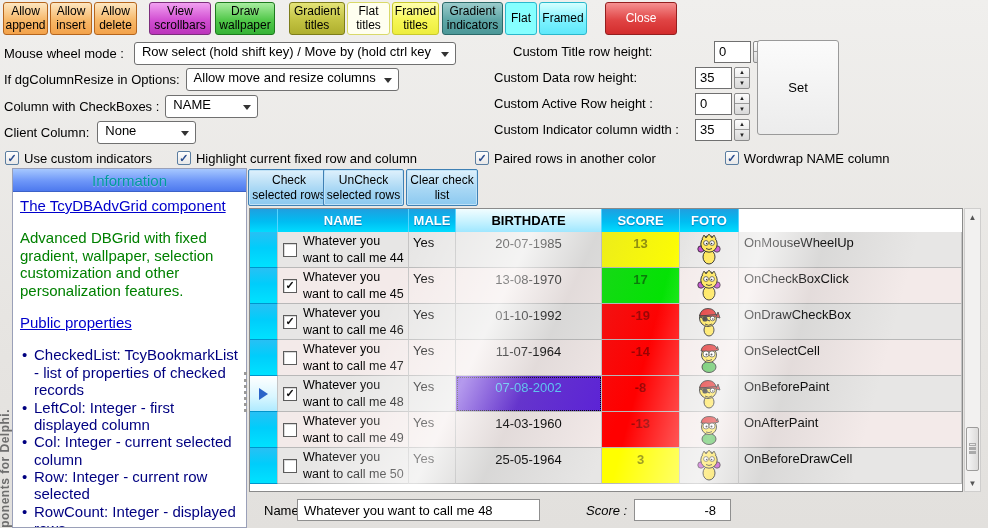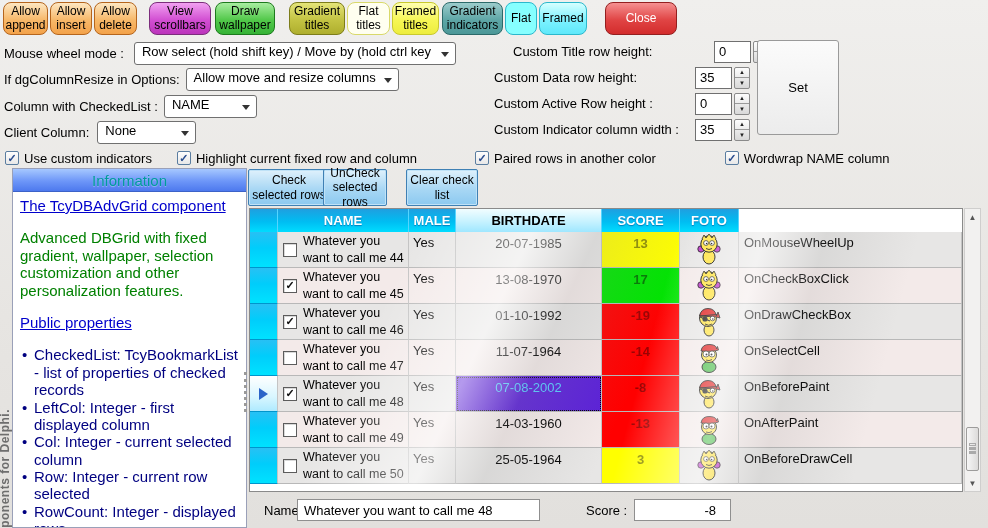--- a/index.html
+++ b/index.html
@@ -6,21 +6,21 @@
   html,body { width:988px; height:528px; }
   body {
     font-family:"Liberation Sans", sans-serif;
     font-size:13px; color:#000;
     background:linear-gradient(180deg,#f0efed 0%,#e7e5e2 60%,#e2e0dd 100%);
     position:relative; overflow:hidden;
   }
   
   .toolbar { position:absolute; left:3px; top:2px; height:34px; display:flex; align-items:flex-start; }
   .tbtn {
-    height:33px; border-radius:8px; border:1px solid #888;
+    height:33px; border-radius:3px; border:1px solid #888;
     display:flex; align-items:center; justify-content:center; text-align:center;
     font-size:12px; line-height:1.12; padding:0 4px; cursor:default; white-space:pre-line;
   }
   .tb-orange { background:linear-gradient(180deg,#fde7c2,#f7b869 55%,#f3a24a); border-color:#b5651d; }
   .tb-magenta{ background:linear-gradient(180deg,#f1a0f1,#d24fd2 55%,#bb34bb); border-color:#7c2d7c; }
   .tb-green  { background:linear-gradient(180deg,#a8eda0,#52c84a 55%,#36b336); border-color:#1d7a1d; }
   .tb-olive  { background:linear-gradient(180deg,#e4e478,#c3c342 55%,#aeae2e); border-color:#7d7d1a; }
   .tb-paleyellow { background:#fffff0; border-color:#d9d96a; }
   .tb-yellow { background:linear-gradient(180deg,#ffffb0,#f6f655 55%,#eded3e); border-color:#c9c92e; }
   .tb-teal   { background:linear-gradient(180deg,#9ccccc,#5ea6a6 55%,#4c9898); border-color:#2c6a6a; }
@@ -161,21 +161,21 @@
   </div>
 </div>
 <div class="set-row" style="left:4px; top:68px;">
   <span>If dgColumnResize in Options:</span>
   <div class="combo" style="margin-left:6px; width:213px;">
     <span>Allow move and resize columns</span>
     <span class="arr"></span>
   </div>
 </div>
 <div class="set-row" style="left:4px; top:95px;">
-  <span>Column with CheckedList :</span>
+  <span>Column with CheckBoxes :</span>
   <div class="combo" style="margin-left:6px; width:93px;">
     <span>NAME</span>
     <span class="arr"></span>
   </div>
 </div>
 <div class="set-row" style="left:4px; top:121px;">
   <span>Client Column:</span>
   <div class="combo" style="margin-left:8px; width:99px;">
     <span>None</span>
     <span class="arr"></span>
@@ -254,21 +254,21 @@
         <li>Row: Integer - current row selected</li>
         <li>RowCount: Integer - displayed rows</li>
       </ul>
   </div>
 </div>
 <div class="panel-handle"></div>
 
 <div id="grid-buttons">
     <div class="gbtn" style="left: 248px; width: 82px;">Check
 selected rows</div>
-    <div class="gbtn" style="left: 323px; width: 64px;">UnCheck
+    <div class="gbtn" style="left: 323px; width: 81px;">UnCheck
 selected rows</div>
     <div class="gbtn" style="left: 406px; width: 72px;">Clear check
 list</div>
   </div>
 <div class="status">
   <div>Position:  Col=3    Row=4    Rect= Left 213, Top 129 , Right 352, Bottom 164</div>
   <div>Current Display: First Col=1    Cols=6   Rows=7</div>
 </div>
 
 <div class="grid">
@@ -457,14 +457,14 @@
 </div>
 
 <div class="vscroll">
   <div class="varrow" style="top:0;">▲</div>
   <div class="vthumb"></div>
   <div class="varrow" style="bottom:0;">▼</div>
 </div>
 
 <span class="footer-label" style="left:264px; top:503px;">Name :</span>
 <div class="finput" style="left:297px; top:499px; width:243px;">Whatever you want to call me 48</div>
-<span class="footer-label" style="left:586px; top:503px;">Score :</span>
+<span class="footer-label" style="left:586px; top:503px;font-style:italic;">Score :</span>
 <div class="finput" style="left:634px; top:499px; width:97px; text-align:right; padding-right:14px;">-8</div>
 
 </body></html>

